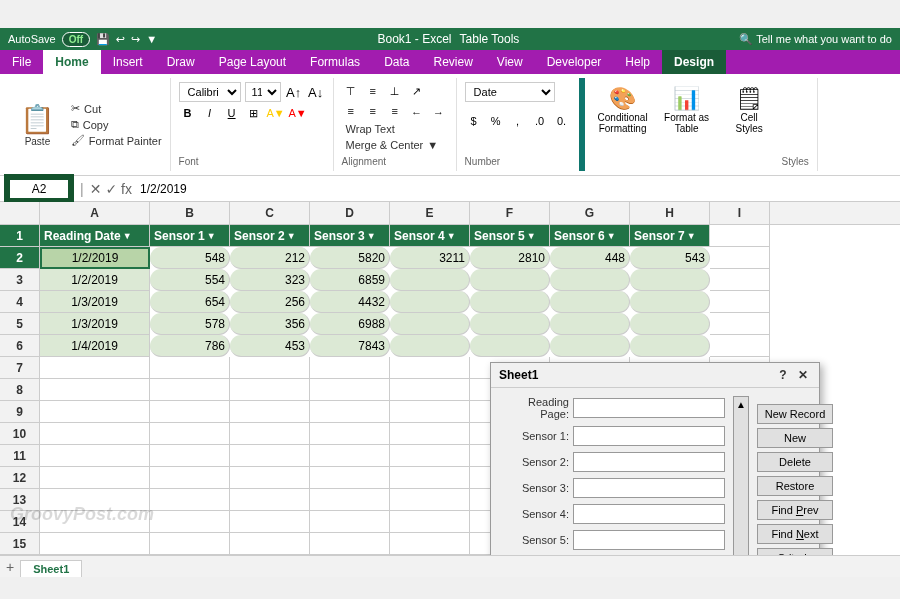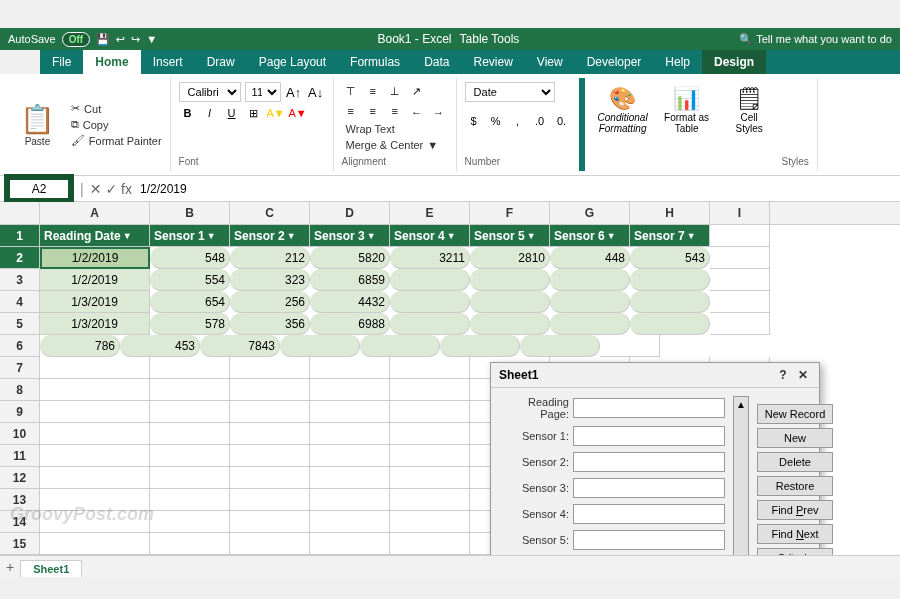--- a/index.html
+++ b/index.html
@@ -13,21 +13,21 @@
       align-items: center;
       justify-content: space-between;
       padding: 0 8px;
       color: white;
       margin-top: 28px;
     }
     .title-bar-left { display: flex; align-items: center; gap: 6px; font-size: 11px; }
     .title-bar-right { font-size: 11px; }
     .autosave-toggle { background: #1a5c38; border: 1px solid #fff; border-radius: 8px; padding: 1px 6px; font-size: 10px; color: white; }
     .autosave-on { color: #90ee90; font-weight: bold; }
-    .ribbon-tabs { display: flex; background: #0f766e; margin-left: 40px; }
+    .ribbon-tabs { display: flex; background: #a21caf; }
     .ribbon-tab {
       padding: 5px 12px;
       color: white;
       font-size: 12px;
       cursor: pointer;
       font-weight: normal;
     }
     .ribbon-tab.active { background: white; color: #217346; font-weight: 600; }
     .ribbon-tab.design { background: #1a5c38; font-weight: 600; }
 
@@ -532,21 +532,21 @@
       <span class="font-btn">,</span>
       <span class="font-btn">.0</span>
       <span class="font-btn">0.</span>
     </div>
     <div class="ribbon-group-label">Number</div>
   </div>
 
   <div class="styles-group">
     <div class="cond-format-btn">
       <span class="cond-format-icon">🎨</span>
-      <span style="max-width:55px; white-space:normal; line-height:1.1;font-style:italic;">Conditional Formatting</span>
+      <span style="max-width:55px; white-space:normal; line-height:1.1;">Conditional Formatting</span>
     </div>
     <div class="cond-format-btn">
       <span class="cond-format-icon">📊</span>
       <span style="max-width:50px; white-space:normal; line-height:1.1;">Format as Table</span>
     </div>
     <div class="cond-format-btn">
       <span class="cond-format-icon">🗒</span>
       <span style="max-width:45px; white-space:normal; line-height:1.1;">Cell Styles</span>
     </div>
     <div class="ribbon-group-label" style="margin-top:auto; align-self:flex-end;">Styles</div>
@@ -639,20 +639,21 @@
     <div class="cell data-cell col-d">6988</div>
     <div class="cell data-cell col-e"></div>
     <div class="cell data-cell col-f"></div>
     <div class="cell data-cell col-g"></div>
     <div class="cell data-cell col-h"></div>
     <div class="cell empty col-i"></div>
   </div>
 
   <div class="spreadsheet-row">
     <div class="row-num">6</div>
+    <div class="cell date-cell col-a">1/4/2019</div>
     <div class="cell data-cell col-b">786</div>
     <div class="cell data-cell col-c">453</div>
     <div class="cell data-cell col-d">7843</div>
     <div class="cell data-cell col-e"></div>
     <div class="cell data-cell col-f"></div>
     <div class="cell data-cell col-g"></div>
     <div class="cell data-cell col-h"></div>
     <div class="cell empty col-i"></div>
   </div>
 

